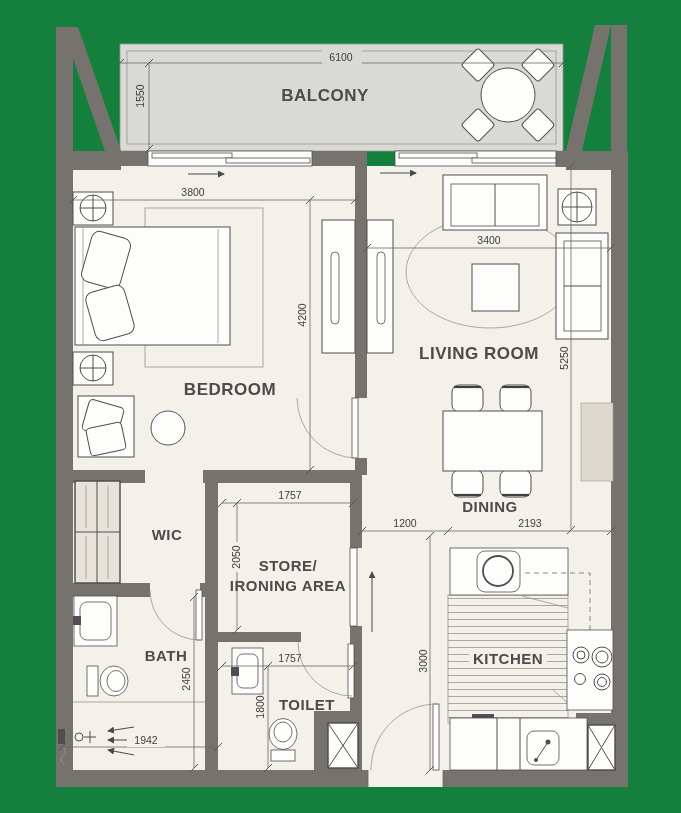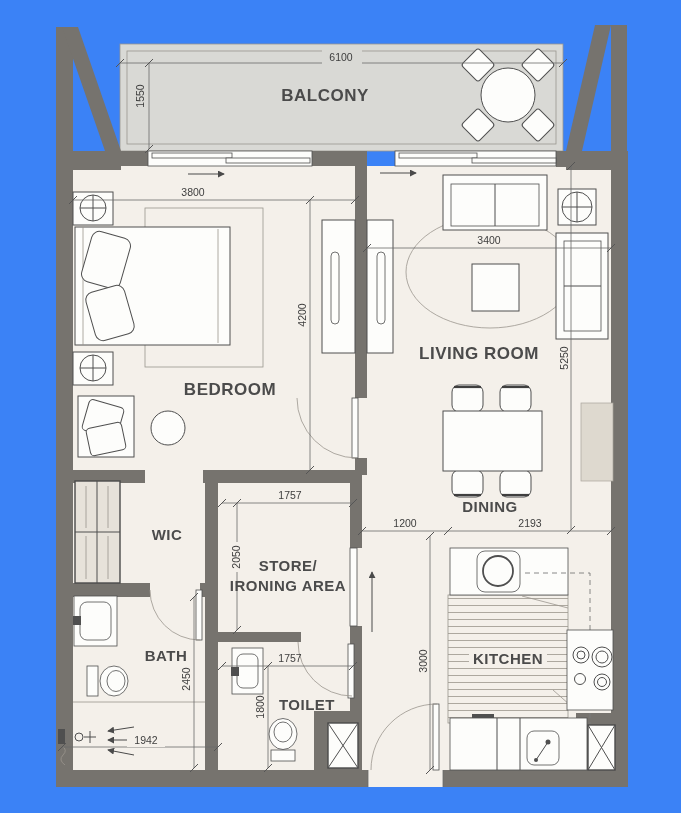--- a/index.html
+++ b/index.html
@@ -1,16 +1,16 @@
 <!DOCTYPE html>
 <html style="--wall: #76736e; --floor: #f4f0ea; --balcony: #d9d9d5; --line: #4f4f4f; --cabinet: #ded9cf; --wardrobe: #e7e2da;"><head>
 <meta charset="utf-8">
 <style>
   html,body{margin:0;padding:0;background:#ffffff}
-  .plan-wrap{width:681px;height:813px;position:relative;background:#3b82f6;font-family:"Liberation Sans",sans-serif}
+  .plan-wrap{width:681px;height:813px;position:relative;background:#15803d;font-family:"Liberation Sans",sans-serif}
   svg{display:block}
   .wall{fill:var(--wall,#76736e);stroke:none}
   .floor{fill:var(--floor,#f4f0ea)}
   .balc{fill:var(--balcony,#d9d9d5)}
   .fw{fill:#fdfdfb;stroke:var(--line,#4f4f4f);stroke-width:1}
   .fwt{fill:#fdfdfb;stroke:var(--line,#4f4f4f);stroke-width:.8}
   .ln{fill:none;stroke:var(--line,#4f4f4f);stroke-width:1}
   .thin{fill:none;stroke:#9a968e;stroke-width:.8}
   .dash{fill:none;stroke:#7a7a7a;stroke-width:.9;stroke-dasharray:5 4}
   .dimln{fill:none;stroke:#6a6a6a;stroke-width:.8}

